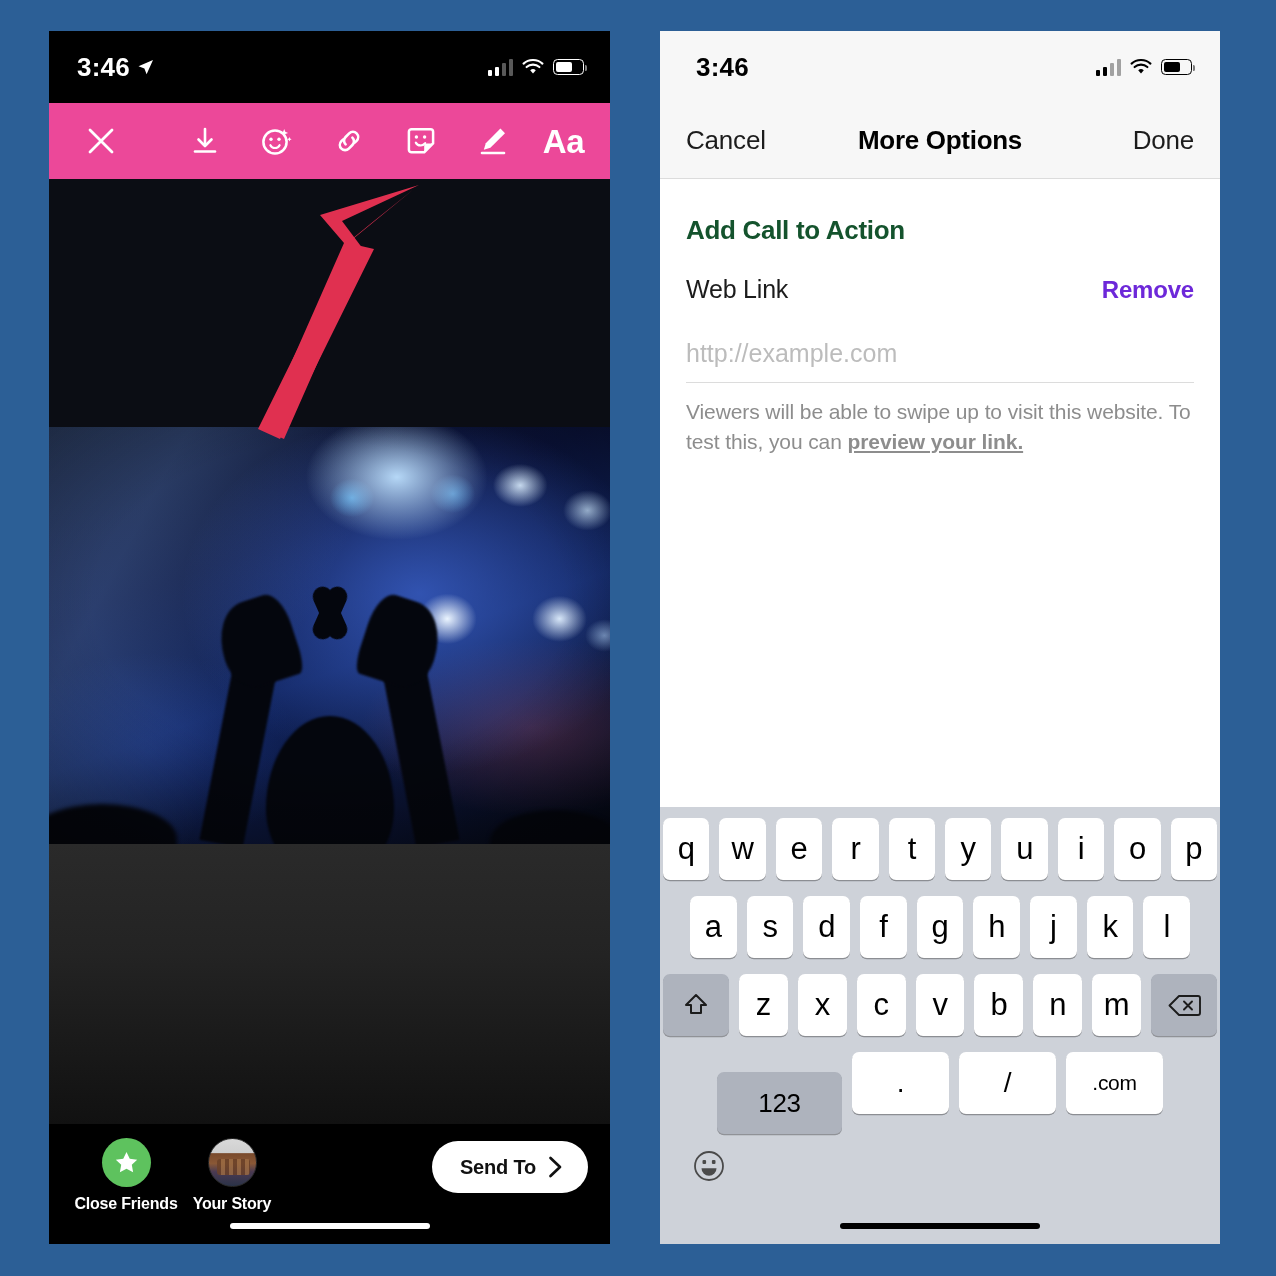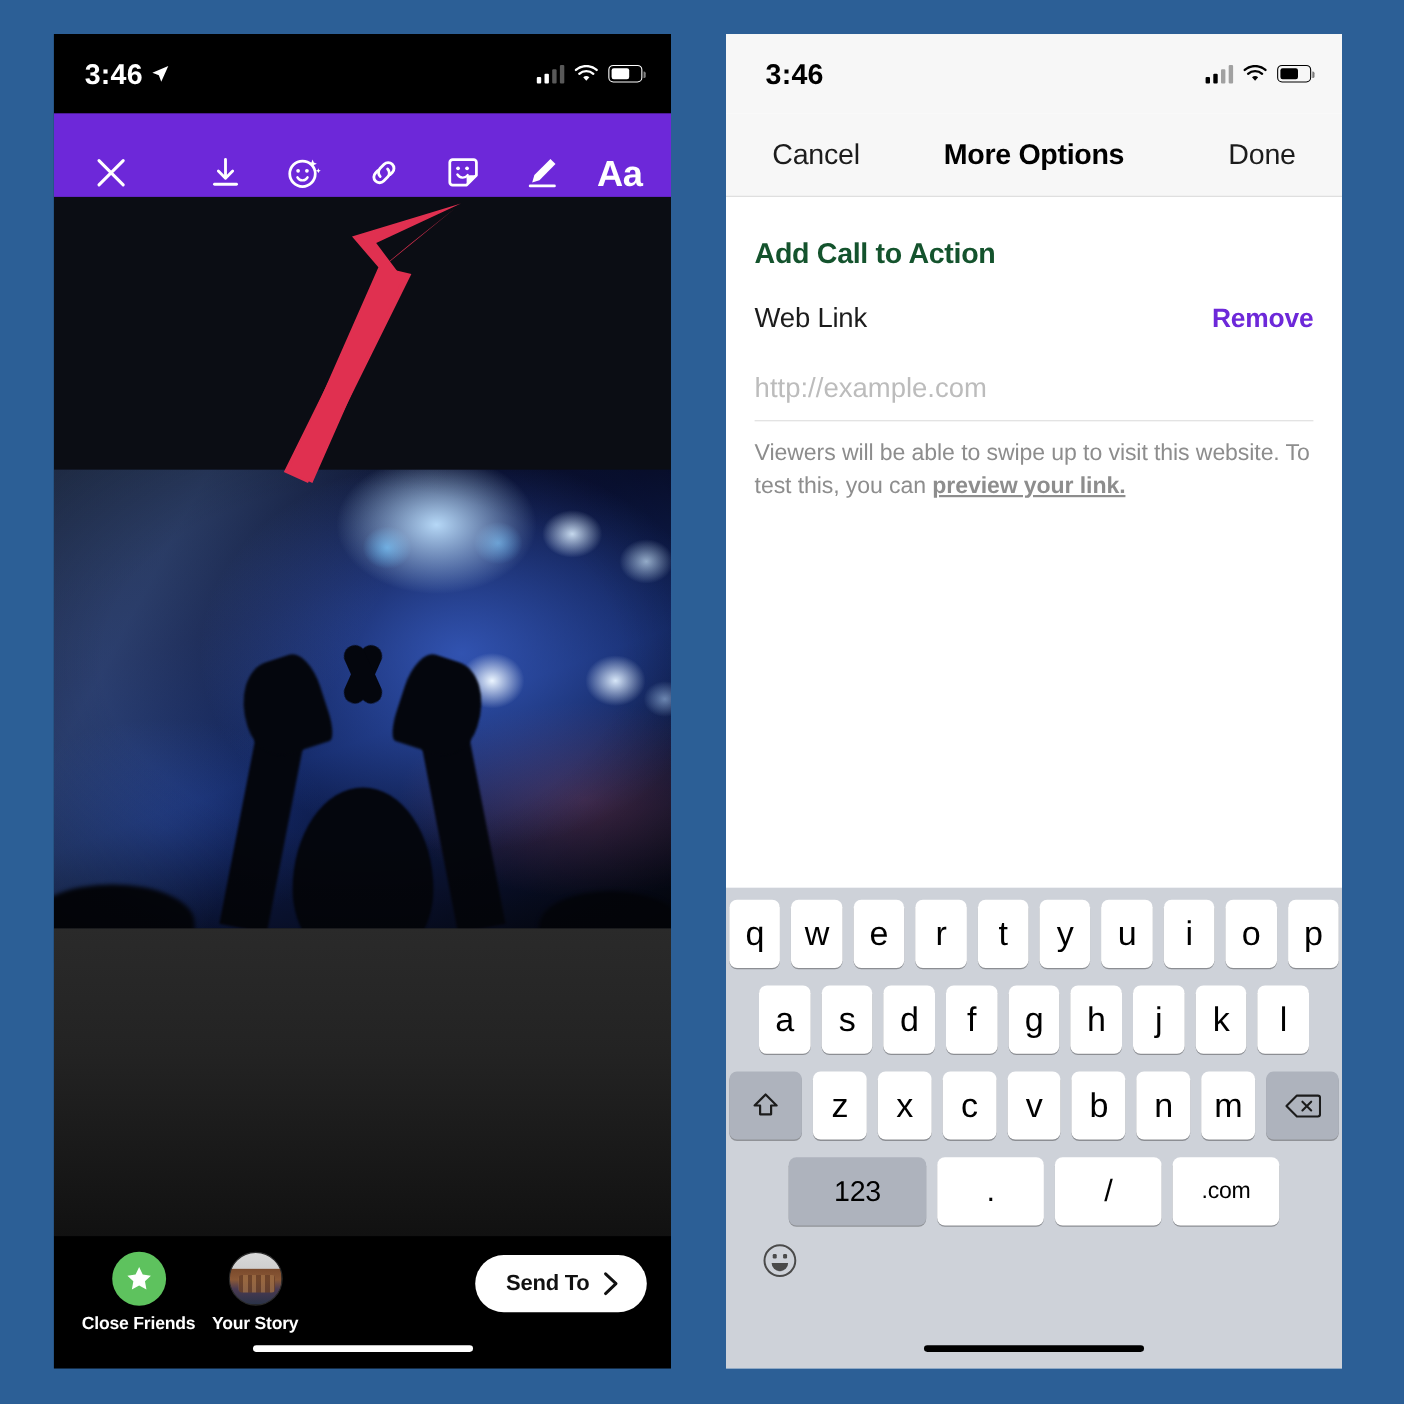--- a/index.html
+++ b/index.html
@@ -89,23 +89,23 @@
   .battery span {
     display: block;
     height: 100%;
     background: currentColor;
     border-radius: 2px;
   }
 
   
   .ig-toolbar {
     height: 76px;
-    background: #6d28d9;
-    display: flex;
-    align-items: flex-end;
+    background: #ec4899;
+    display: flex;
+    align-items: center;
     padding: 0 26px 0 30px;
     position: relative;
     z-index: 3;
   }
   .tb-left { flex: 0 0 auto; }
   .tb-right {
     margin-left: auto;
     display: flex;
     align-items: center;
     gap: 28px;
@@ -320,21 +320,21 @@
     font-weight: bold;
     letter-spacing: 0.2px;
   }
 
   .nav-bar {
     height: 76px;
     background: #f7f7f7;
     border-bottom: 1px solid #dcdcdc;
     display: flex;
     align-items: center;
-    padding: 0 42px;
+    padding: 0 26px;
     position: relative;
   }
   .nav-btn {
     font-size: 26px;
     color: #1c1c1c;
     background: none;
     border: none;
     font-family: inherit;
     letter-spacing: -0.2px;
   }
@@ -444,21 +444,21 @@
     font-family: inherit;
     border: none;
     letter-spacing: -0.3px;
   }
   .key.gray {
     background: #aeb3bd;
     box-shadow: 0 1.2px 0 rgba(0,0,0,.30);
   }
   .key.shift { flex: 0 0 66px; }
   .key.del { flex: 0 0 66px; }
-  .key.num { flex: 0 0 125px; font-size: 26px; }
+  .key.num { flex: 0 0 125px; font-size: 26px; margin-top: 20px; }
   .key.dot { flex: 0 0 97px; font-size: 28px; }
   .key.slash { flex: 0 0 97px; font-size: 28px; }
   .key.dotcom { flex: 0 0 97px; font-size: 21px; }
   .key.return { flex: 0 0 125px; font-size: 26px; }
   .kb-bottom {
     height: 78px;
     display: flex;
     align-items: flex-start;
     padding: 12px 0 0 26px;
   }

